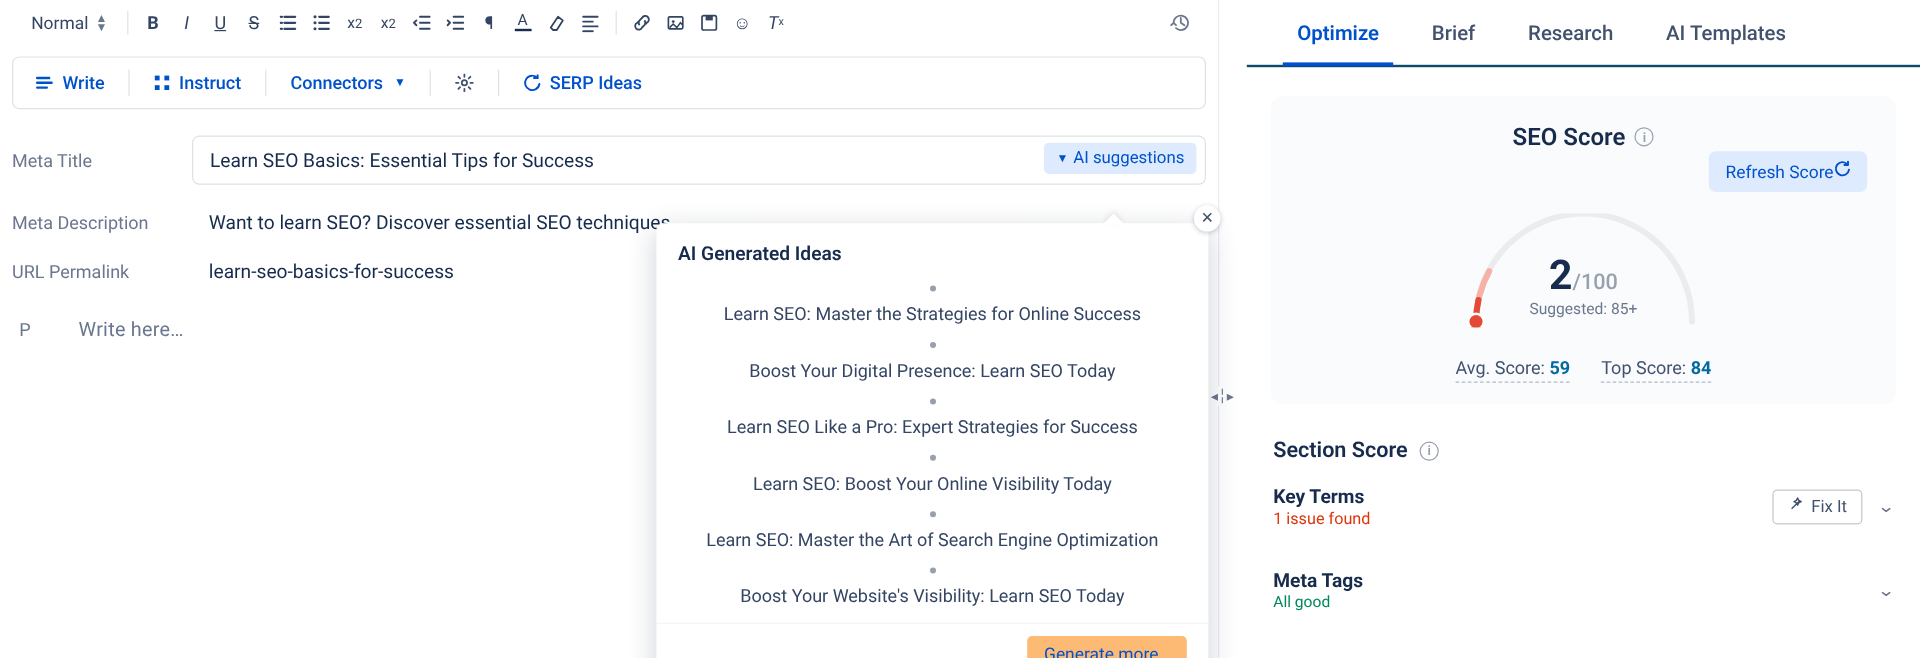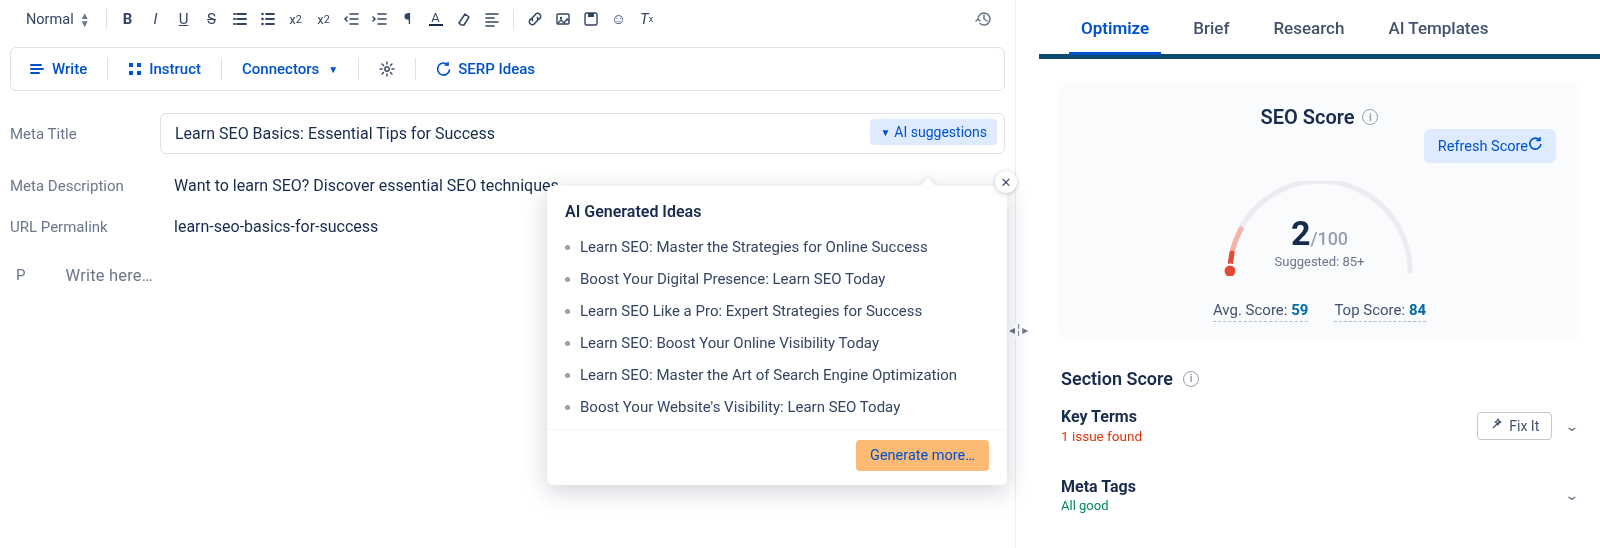--- a/index.html
+++ b/index.html
@@ -86,21 +86,21 @@
   .popover .close {
     position:absolute; right:-10px; top:-15px;
     width:22px; height:22px; border-radius:50%; background:#fff;
     box-shadow:0 1px 4px rgba(9,30,66,0.25);
     display:flex; align-items:center; justify-content:center;
     font-size:13px; color:#42526E; cursor:pointer;
   }
   .popover-title { font-size:16px; font-weight:600; color:#172B4D; padding:16px 18px 10px 18px; }
   .idea-item {
     display:flex; align-items:center; gap:10px; padding:7px 18px;
-    font-size:15px; color:#344563; cursor:pointer;
+    font-size:15px; color:#344563; cursor:pointer;flex-direction:column;
   }
   .idea-bullet { width:5px; height:5px; border-radius:50%; background:#97A0AF; flex:none; }
   .popover-footer { display:flex; justify-content:flex-end; padding:10px 18px 0 18px; border-top:1px solid #F4F5F7; margin-top:6px;}
   .gen-more {
     background:#fdba74; color:#0052CC; border-radius:4px;
     padding:7px 14px; font-size:14.5px; cursor:pointer;
   }
 
   
   .resizer {
@@ -110,21 +110,21 @@
   .resizer-icon {
     position:absolute; left:-7px; top:322px; font-size:12px; color:#6B778C;
     background:#fff; padding:1px 0;
   }
 
   
   .right-pane {
     flex:1; display:flex; flex-direction:column;
   }
   .tabs {
-    display:flex; border-bottom:5px solid #0c4a6e; padding:0 20px;
+    display:flex; border-bottom:2px solid #0c4a6e; padding:0 20px;
   }
   .tab {
     padding:18px 22px 16px 22px; font-size:17px; color:#42526E; font-weight:500;
     cursor:pointer; position:relative;
   }
   .tab.active { color:#0052CC; font-weight:600; }
   .tab.active::after {
     content:""; position:absolute; left:10px; right:10px; bottom:-1px; height:3px;
     background:#0052CC;
   }

